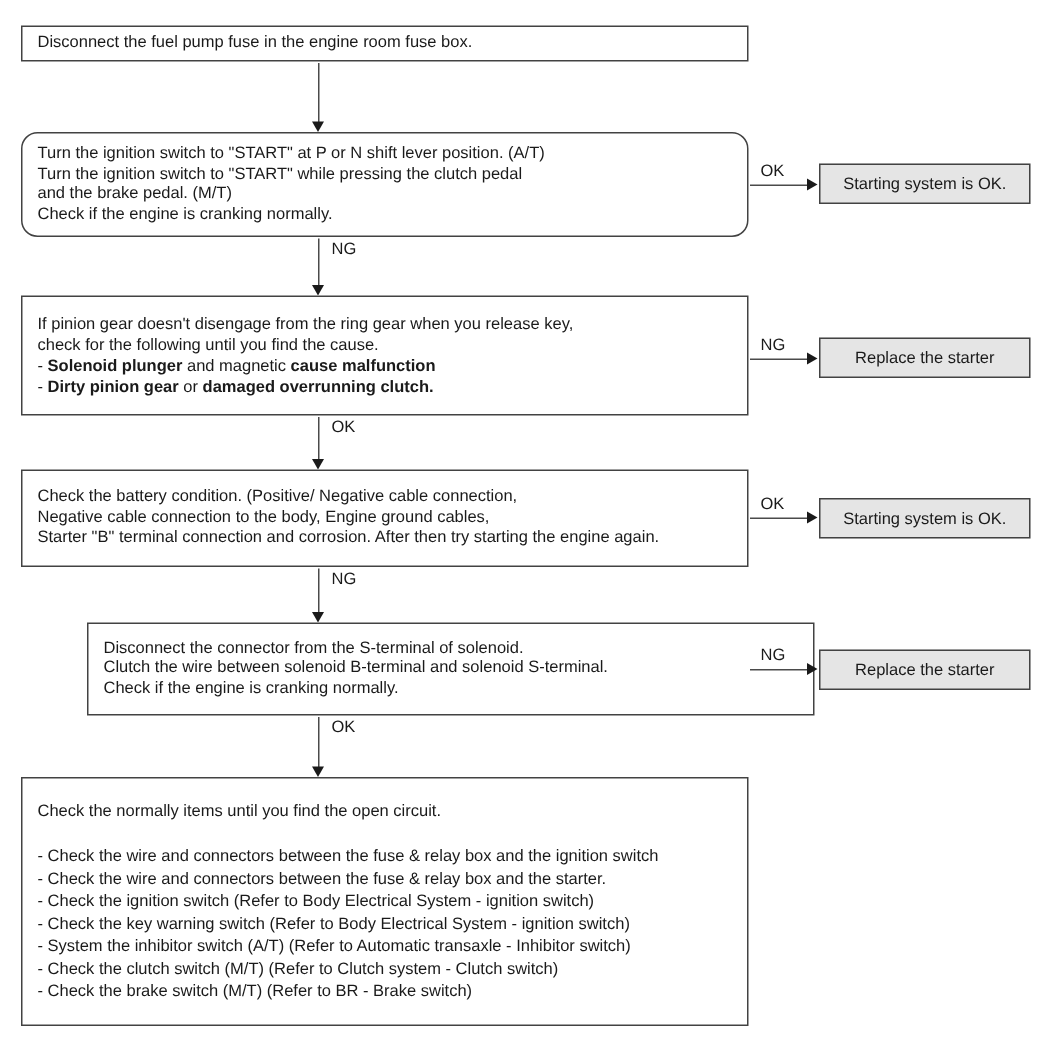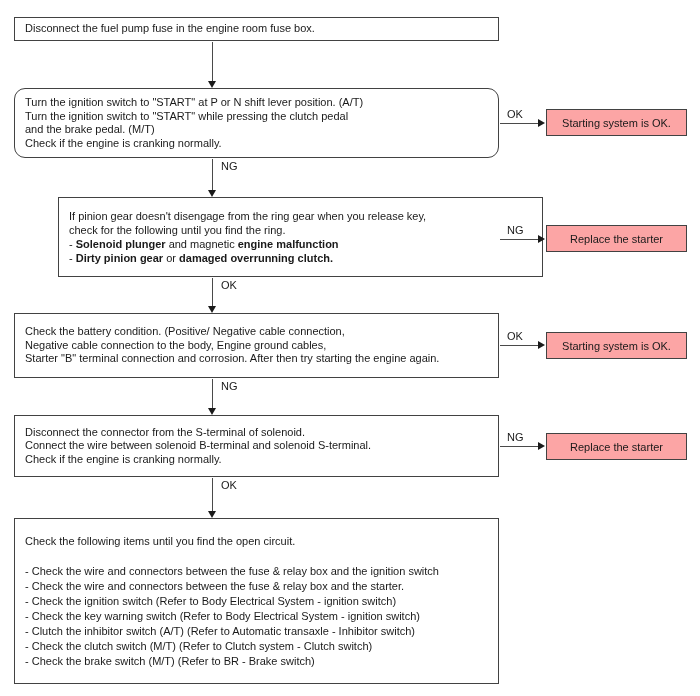--- a/index.html
+++ b/index.html
@@ -29,21 +29,21 @@
     justify-content: center;
     line-height: 13.5px;
   }
   .sbox {
     position: absolute;
     left: 546px;
     width: 141px;
     height: 27px;
     box-sizing: border-box;
     border: 1px solid #424242;
-    background: #fca5a5;
+    background: #e5e5e5;
     display: flex;
     align-items: center;
     justify-content: center;
     white-space: nowrap;
   }
   .vconn { position: absolute; width: 1px; }
   .vstem { position: absolute; left: 0; top: 0; bottom: 6px; width: 1px; background: #4a4a4a; }
   .varrow {
     position: absolute; bottom: 0; left: -4px;
     width: 0; height: 0;
@@ -97,24 +97,24 @@
   <div class="sbox" style="top:109px;">
     <span>Starting system is OK.</span>
   </div>
 
   <div class="vconn" style="left:212px;top:159px;height:38px;">
     <div class="vstem"></div>
     <div class="varrow"></div>
     <div class="vlabel">NG</div>
   </div>
 
-  <div class="pbox lh14" style="top:197px;height:80px;margin-left:44px;">
+  <div class="pbox lh14" style="top:197px;height:80px;">
     <div class="bline">If pinion gear doesn't disengage from the ring gear when you release key,</div>
-    <div class="bline">check for the following until you find the ring.</div>
-    <div class="bline"><span>- </span><b>Solenoid plunger</b><span> and magnetic </span><b>engine malfunction</b></div>
+    <div class="bline">check for the following until you find the cause.</div>
+    <div class="bline"><span>- </span><b>Solenoid plunger</b><span> and magnetic </span><b>cause malfunction</b></div>
     <div class="bline"><span>- </span><b>Dirty pinion gear</b><span> or </span><b>damaged overrunning clutch.</b></div>
   </div>
 
   <div class="hconn" style="left:500px;top:239px;width:45px;">
     <div class="hstem"></div>
     <div class="harrow"></div>
     <div class="hlabel">NG</div>
   </div>
   <div class="sbox" style="top:225px;">
     <span>Replace the starter</span>
@@ -140,46 +140,46 @@
   <div class="sbox" style="top:332px;">
     <span>Starting system is OK.</span>
   </div>
 
   <div class="vconn" style="left:212px;top:379px;height:36px;">
     <div class="vstem"></div>
     <div class="varrow"></div>
     <div class="vlabel">NG</div>
   </div>
 
-  <div class="pbox" style="top:415px;height:62px;">
+  <div class="pbox" style="top:415px;height:62px;margin-left:44px;">
     <div class="bline">Disconnect the connector from the S-terminal of solenoid.</div>
-    <div class="bline">Connect the wire between solenoid B-terminal and solenoid S-terminal.</div>
+    <div class="bline">Clutch the wire between solenoid B-terminal and solenoid S-terminal.</div>
     <div class="bline">Check if the engine is cranking normally.</div>
   </div>
 
   <div class="hconn" style="left:500px;top:446px;width:45px;">
     <div class="hstem"></div>
     <div class="harrow"></div>
     <div class="hlabel">NG</div>
   </div>
   <div class="sbox" style="top:433px;">
     <span>Replace the starter</span>
   </div>
 
   <div class="vconn" style="left:212px;top:478px;height:40px;">
     <div class="vstem"></div>
     <div class="varrow"></div>
     <div class="vlabel">OK</div>
   </div>
 
   <div class="pbox lh15" style="top:518px;height:166px;">
-    <div class="bline">Check the following items until you find the open circuit.</div>
+    <div class="bline">Check the normally items until you find the open circuit.</div>
     <div class="spacer"></div>
     <div class="bline">- Check the wire and connectors between the fuse &amp; relay box and the ignition switch</div>
     <div class="bline">- Check the wire and connectors between the fuse &amp; relay box and the starter.</div>
     <div class="bline">- Check the ignition switch (Refer to Body Electrical System - ignition switch)</div>
     <div class="bline">- Check the key warning switch (Refer to Body Electrical System - ignition switch)</div>
-    <div class="bline">- Clutch the inhibitor switch (A/T) (Refer to Automatic transaxle - Inhibitor switch)</div>
+    <div class="bline">- System the inhibitor switch (A/T) (Refer to Automatic transaxle - Inhibitor switch)</div>
     <div class="bline">- Check the clutch switch (M/T) (Refer to Clutch system - Clutch switch)</div>
     <div class="bline">- Check the brake switch (M/T) (Refer to BR - Brake switch)</div>
   </div>
 
 </div>
 
 </body></html>

